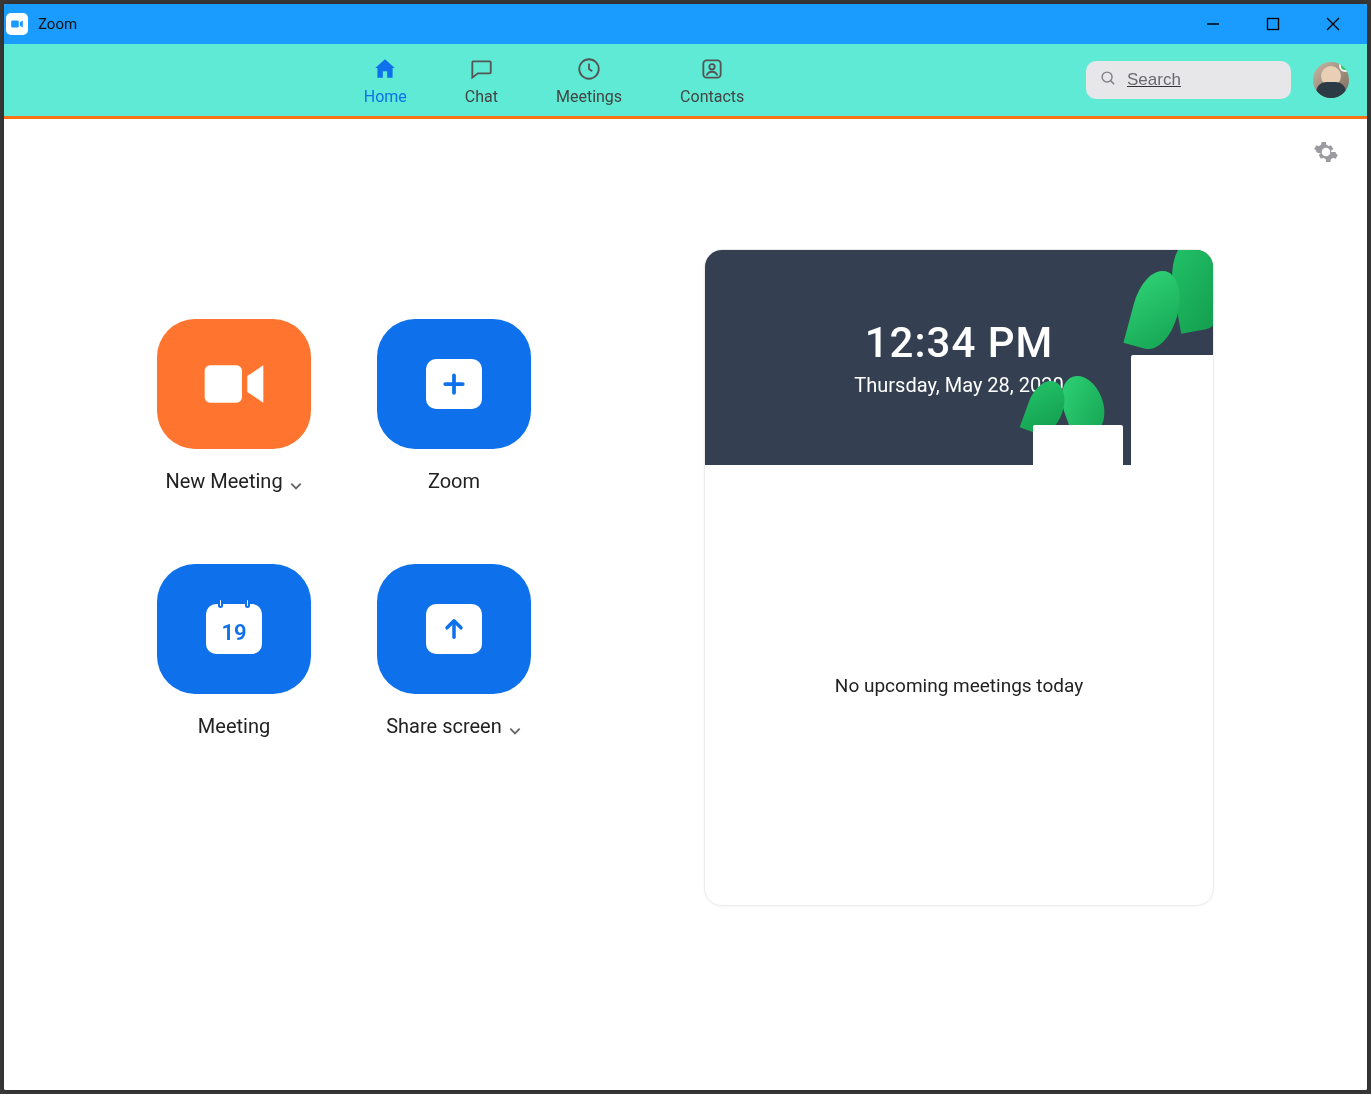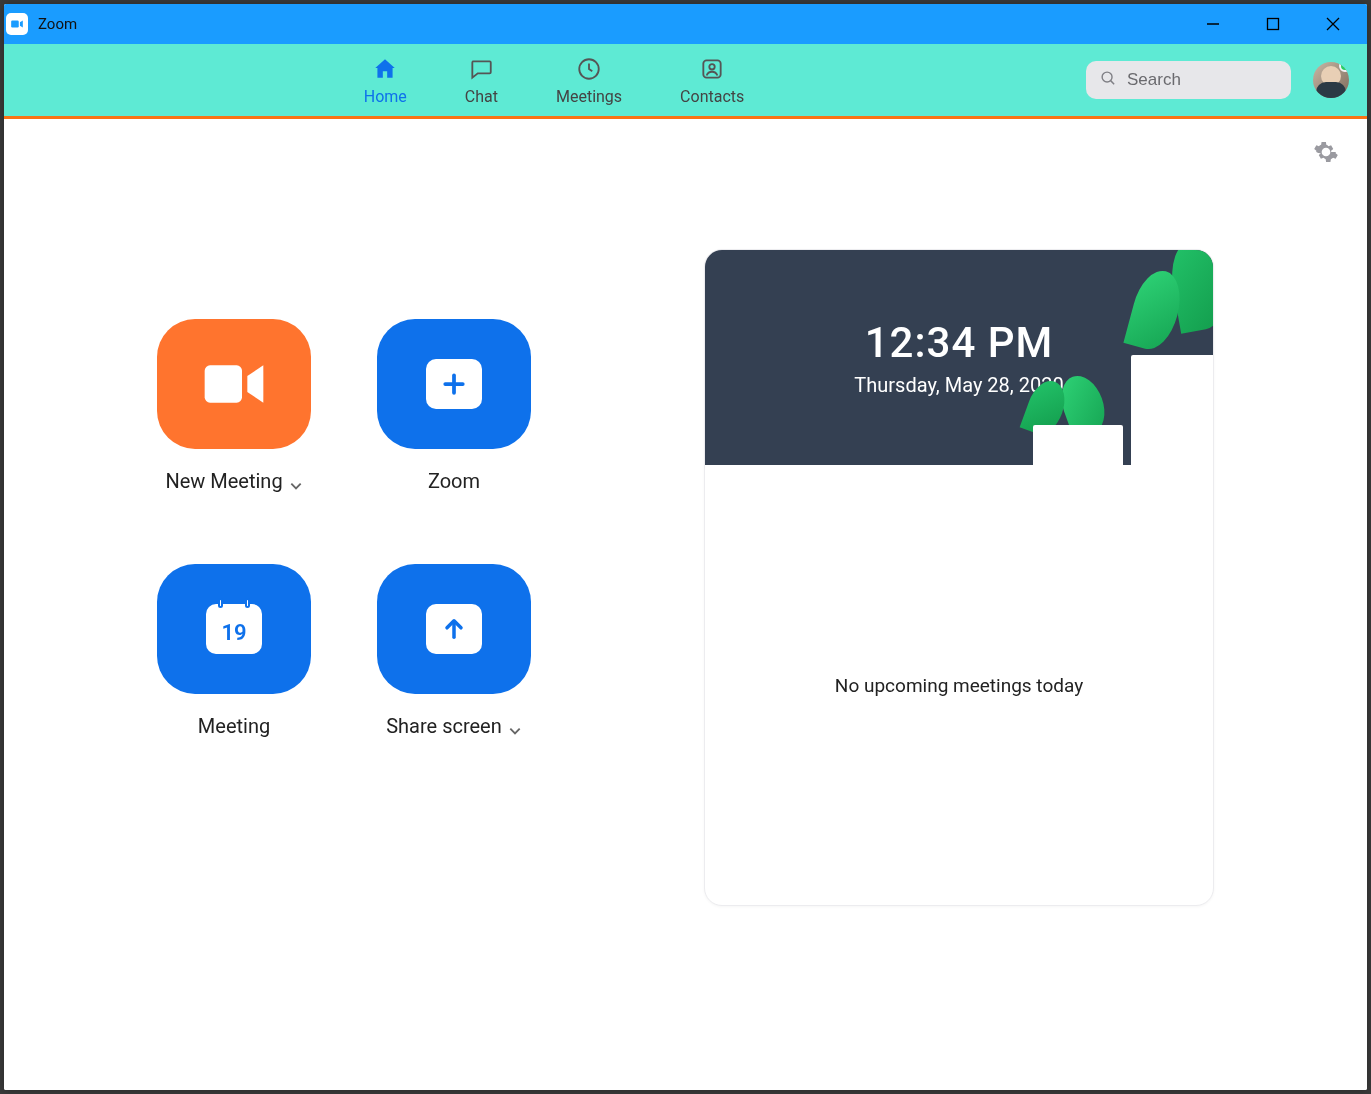--- a/index.html
+++ b/index.html
@@ -103,20 +103,21 @@
     color: #6a6a6e;
     font-size: 17px;
   }
   .search-wrap input {
     border: none;
     background: transparent;
     outline: none;
     font-size: 17px;
     width: 100%;
     color: #333;
+    text-decoration: underline;
   }
   .search-wrap input::placeholder { color: #6a6a6e; }
   .avatar {
     width: 36px;
     height: 36px;
     border-radius: 50%;
     background: linear-gradient(135deg,#c9b7a5 0%, #7b6a5a 100%);
     margin-left: 22px;
     position: relative;
     overflow:hidden;

